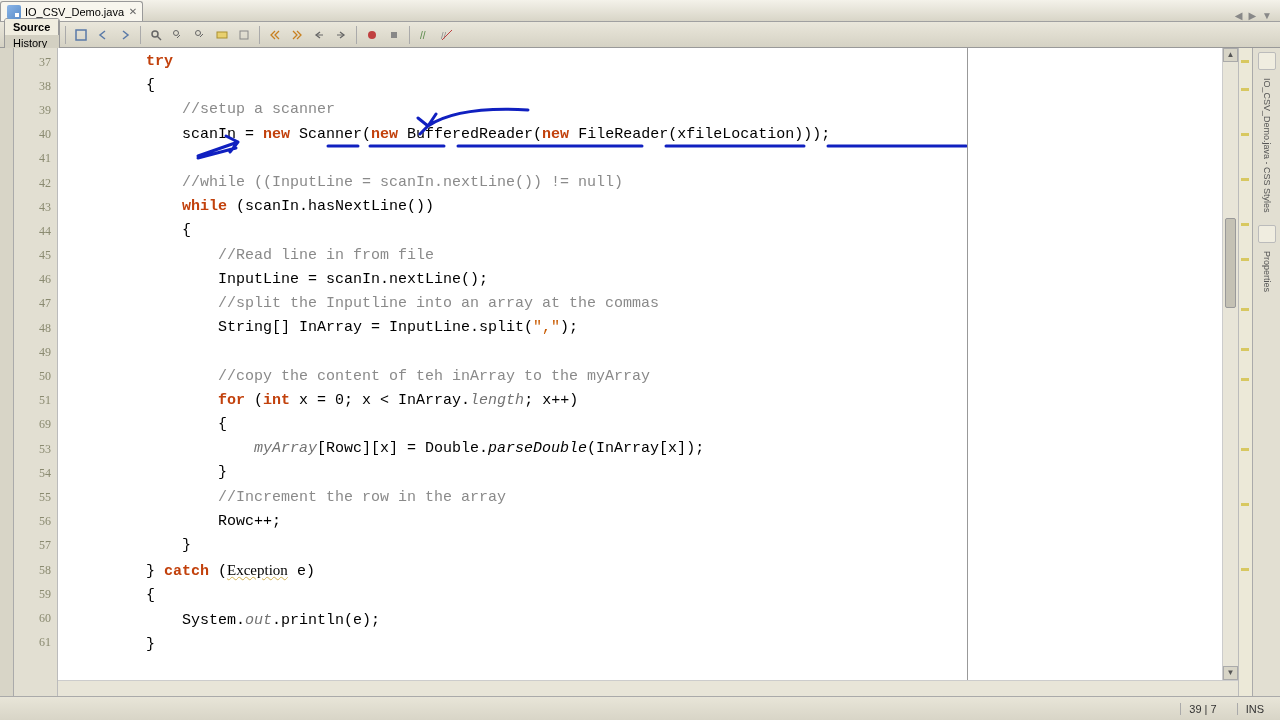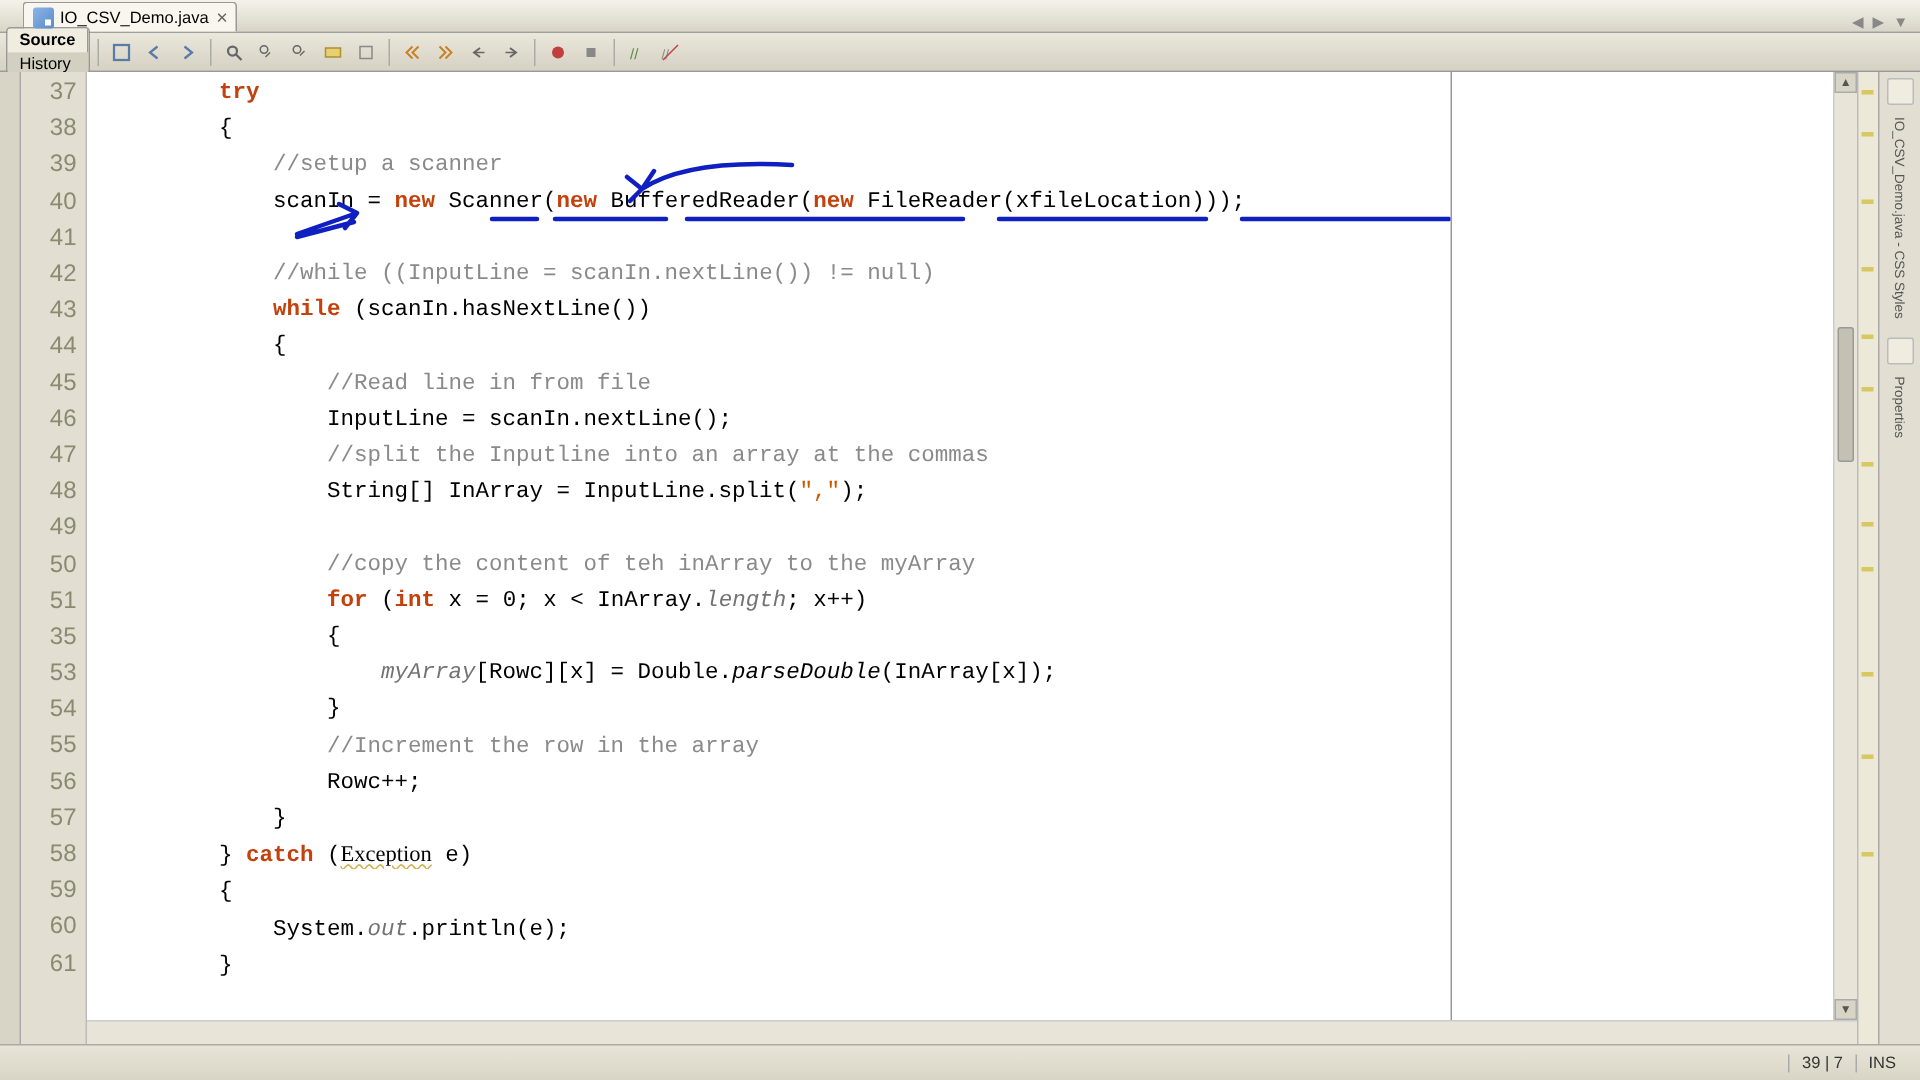--- a/index.html
+++ b/index.html
@@ -1,40 +1,40 @@
 <!DOCTYPE html>
 <html><head>
 <meta charset="utf-8">
 <style>
 * { margin:0; padding:0; box-sizing:border-box; }
 body { font-family:"Segoe UI",Tahoma,sans-serif; font-size:11px; background:#ece9d8; width:1280px; height:720px; overflow:hidden; position:relative; }
 
 
-.tabbar { height:22px; background:linear-gradient(#f4f2ea,#d8d5c7); border-bottom:1px solid #a0a0a0; display:flex; align-items:flex-end; padding-left:15px; }
+.tabbar { height:22px; background:linear-gradient(#f4f2ea,#d8d5c7); border-bottom:1px solid #a0a0a0; display:flex; align-items:flex-end; padding-left:0; }
 .filetab { height:20px; background:#f8f6ee; border:1px solid #999; border-bottom:none; border-radius:3px 3px 0 0; display:flex; align-items:center; padding:0 4px 0 6px; gap:4px; }
 .filetab .doc-icon { width:14px; height:14px; background:linear-gradient(135deg,#8ab5e8,#5a8cc8); border-radius:2px; position:relative; }
 .filetab .doc-icon::after { content:""; position:absolute; right:2px; bottom:2px; width:4px; height:4px; background:#fff; }
 .filetab .close { width:10px; height:10px; display:flex; align-items:center; justify-content:center; color:#666; font-size:10px; }
 .tabbar-right { margin-left:auto; display:flex; gap:6px; padding-right:8px; align-items:center; }
 .tabbar-right span { color:#888; font-size:10px; }
 
 
 .toolbar { height:26px; background:linear-gradient(#eae7db,#d5d2c4); border-bottom:1px solid #999; display:flex; align-items:center; padding:0 4px; gap:2px; }
 .view-tabs { display:flex; border:1px solid #999; border-radius:3px; overflow:hidden;flex-direction:column; }
 .view-tab { padding:2px 8px; background:#d3d0c2; border-right:1px solid #999; cursor:pointer; }
 .view-tab.active { background:#f0ede0; font-weight:bold; }
 .view-tab:last-child { border-right:none; }
 .tb-sep { width:1px; height:18px; background:#aaa; margin:0 3px; }
 .tb-btn { width:20px; height:20px; border:1px solid transparent; border-radius:2px; display:flex; align-items:center; justify-content:center; cursor:pointer; }
 .tb-btn svg { width:14px; height:14px; }
 
 
 .editor-wrap { position:absolute; top:48px; left:0; right:0; bottom:24px; display:flex; }
 .left-strip { width:14px; background:#d8d5c7; border-right:1px solid #aaa; }
-.gutter { width:44px; background:#e2dfd2; border-right:1px solid #bbb; font-family:Liberation Sans, sans-serif; font-size:16px; color:#8a8a70; text-align:center; padding-top:2px; }
+.gutter { width:44px; background:#e2dfd2; border-right:1px solid #bbb; font-family:Liberation Serif, serif; font-size:12px; color:#8a8a70; text-align:center; padding-top:2px; }
 .gutter .gl { height:24.2px; padding-right:6px; display:flex; align-items:center; justify-content:flex-end; position:relative; }
 .code-area { flex:1; position:relative; background:#fff; }
 .code-viewport { position:absolute; top:0; left:0; width:910px; bottom:0; border-right:1px solid #999; overflow:hidden; }
 .code { font-family:"Courier New",monospace; font-size:15px; line-height:24.2px; padding:2px 0 0 16px; white-space:pre; color:#000; }
 .kw { color:#c2410c; font-weight:bold; }
 .comment { color:#8a8a8a; }
 .field { color:#737373; font-style:italic;text-align:center; }
 .str { color:#c85a00; }
 .ident-u { text-decoration:underline wavy #d0b050; text-decoration-thickness:1px;font-family:Liberation Serif, serif; }
 
@@ -50,21 +50,21 @@
 .err-stripe { position:absolute; right:28px; top:0; bottom:0; width:14px; background:#ece9d8; border-left:1px solid #bbb; }
 .err-mark { position:absolute; left:2px; width:8px; height:3px; background:#d8c860; }
 
 
 .vscroll { position:absolute; right:42px; top:0; bottom:16px; width:16px; background:#e8e5d8; border-left:1px solid #ccc; }
 .vscroll .thumb { position:absolute; left:2px; right:2px; top:170px; height:90px; background:#c4c1b4; border:1px solid #999; border-radius:2px; }
 .vscroll .arr { position:absolute; left:0; right:0; height:14px; background:#d8d5c7; border:1px solid #aaa; text-align:center; font-size:8px; line-height:12px; color:#555; }
 .hscroll { position:absolute; left:0; right:42px; bottom:0; height:16px; background:#e8e5d8; border-top:1px solid #ccc; }
 
 
-.status { position:absolute; bottom:0; left:0; right:0; height:24px; background:linear-gradient(#e8e5d8,#d8d5c7); border-top:1px solid #aaa; display:flex; align-items:center; justify-content:flex-end; padding:0 8px; gap:0; font-size:11px; color:#333; }
+.status { position:absolute; bottom:0; left:0; right:0; height:24px; background:linear-gradient(#e8e5d8,#d8d5c7); border-top:1px solid #aaa; display:flex; align-items:center; justify-content:flex-end; padding:0 8px; gap:12px; font-size:11px; color:#333; }
 .status .cell { border-left:1px solid #aaa; padding:0 8px; }
 
 
 </style>
 </head>
 <body>
 
 <div class="tabbar">
   <div class="filetab">
     <span class="doc-icon"></span>
@@ -218,21 +218,21 @@
     <div class="gl">
         <span>49</span>
       </div>
     <div class="gl">
         <span>50</span>
       </div>
     <div class="gl">
         <span>51</span>
       </div>
     <div class="gl">
-        <span>35</span>
+        <span>69</span>
       </div>
     <div class="gl">
         <span>53</span>
       </div>
     <div class="gl">
         <span>54</span>
       </div>
     <div class="gl">
         <span>55</span>
       </div>

